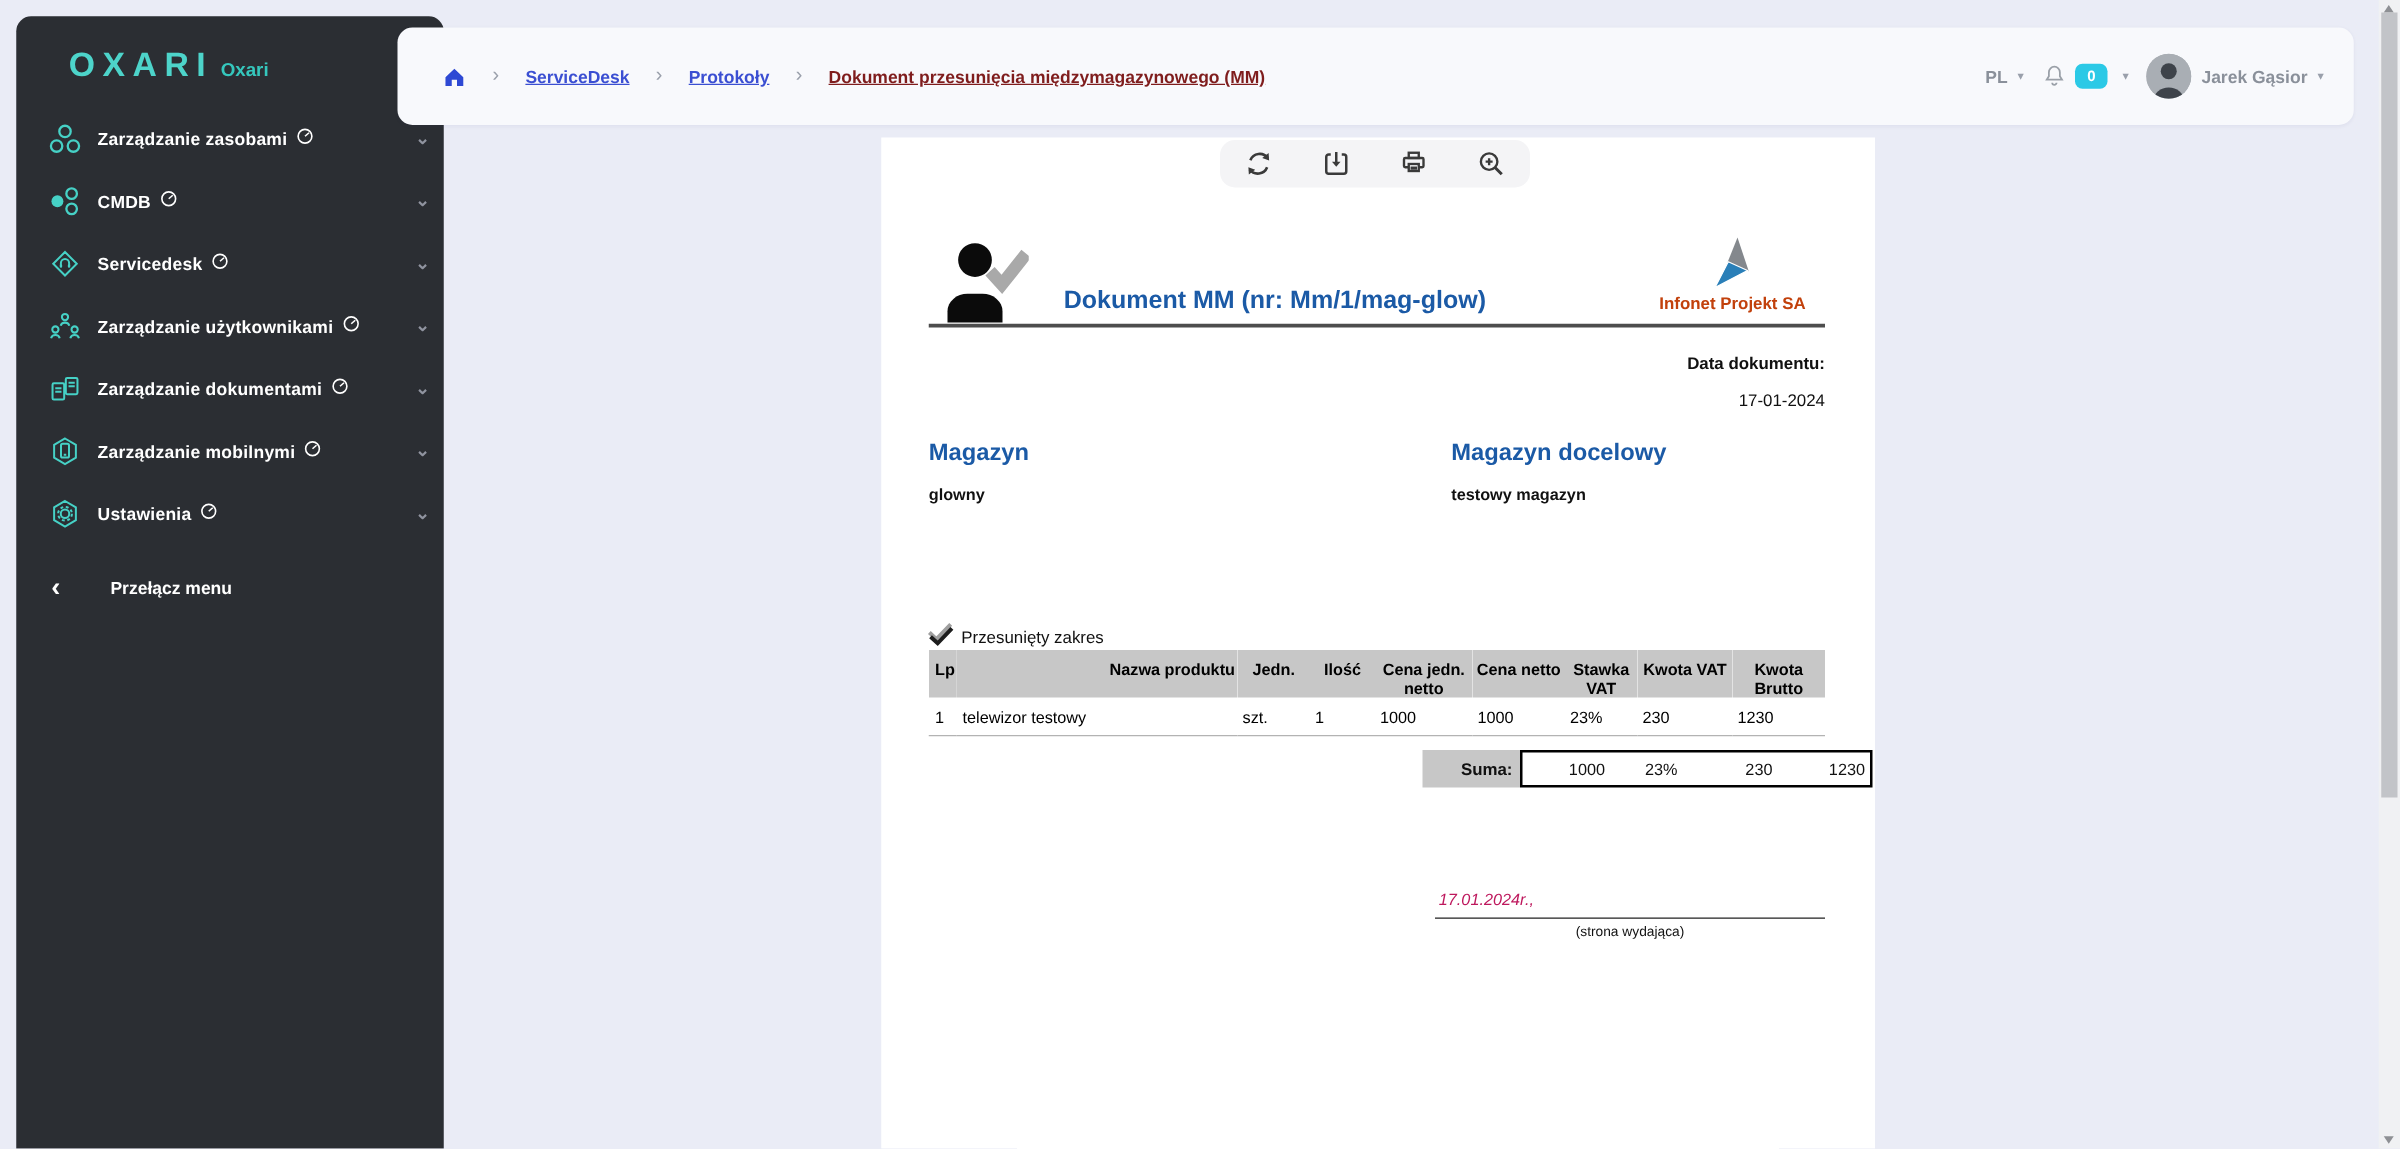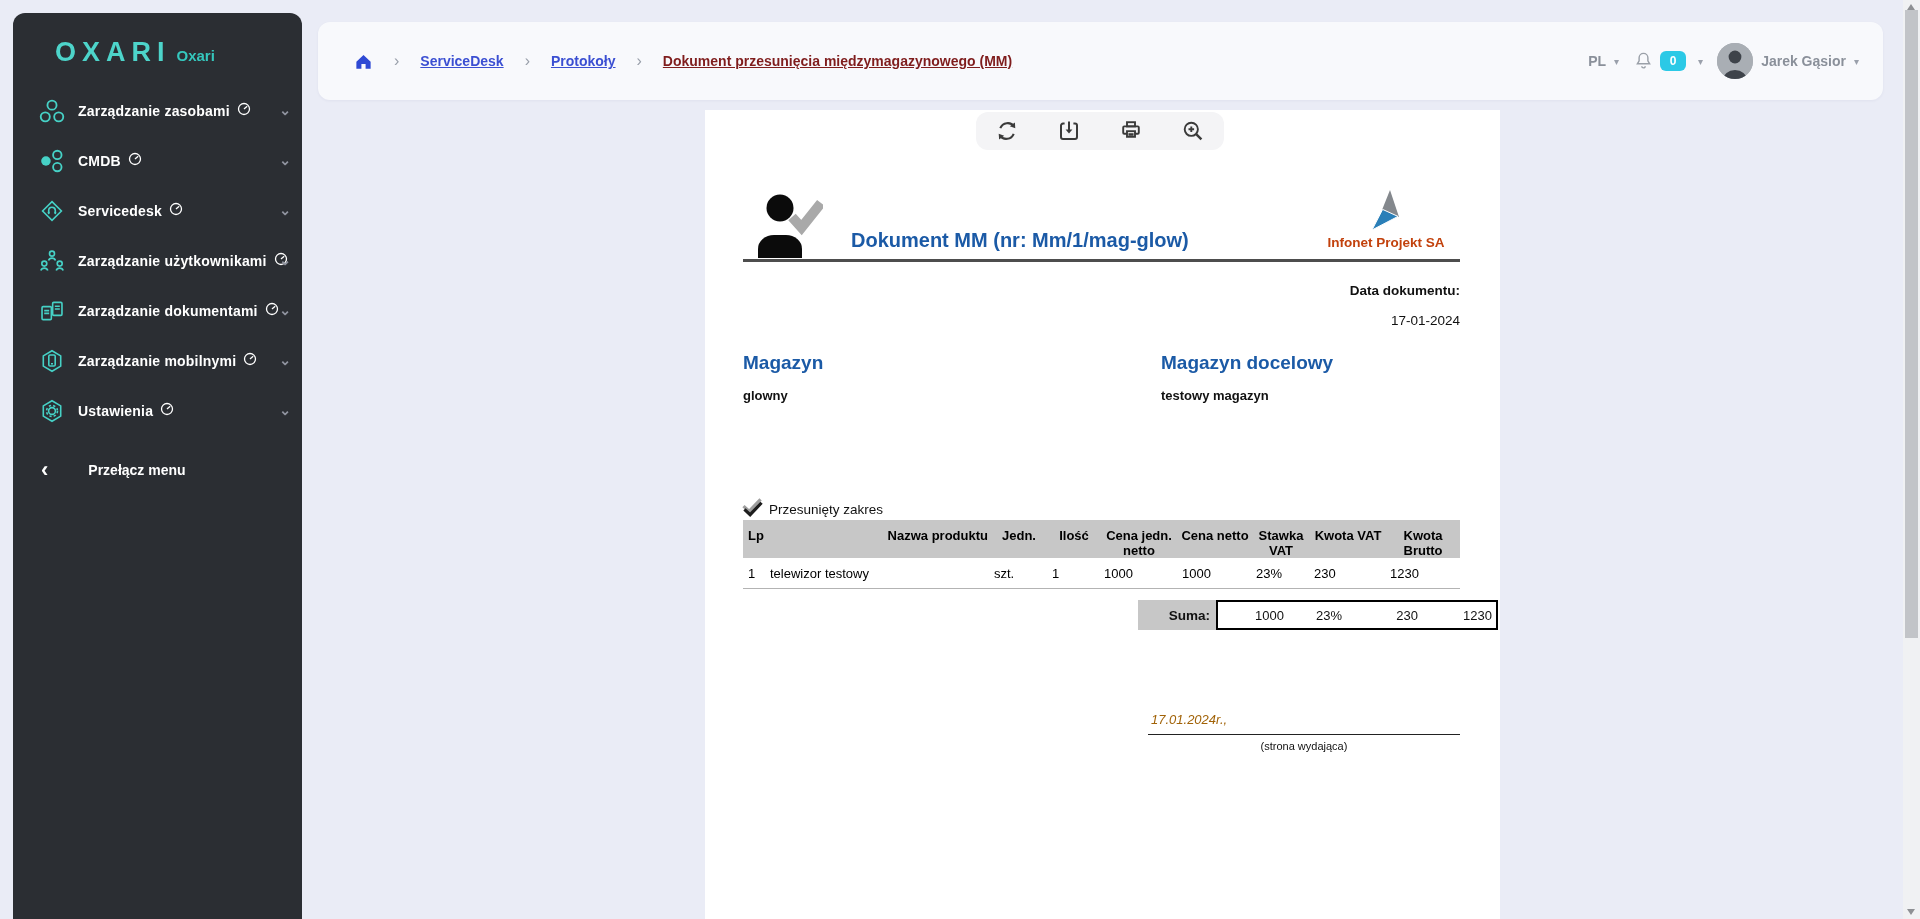--- a/index.html
+++ b/index.html
@@ -1,20 +1,20 @@
 <!DOCTYPE html>
 <html><head>
 <meta charset="utf-8">
 <style>
   html,body{margin:0;padding:0;background:#eaecf6;}
   .screen{position:relative;width:1920px;height:919px;background:#eaecf6;
           font-family:"Liberation Sans",sans-serif;overflow:hidden;}
 
   
-  .sidebar{position:absolute;left:13px;top:13px;width:289px;height:906px;
+  .sidebar{position:absolute;left:13px;top:13px;width:342px;height:906px;
            background:#2b2e33;border-radius:12px 12px 0 0;color:#fff;}
   .logo-row{display:flex;align-items:baseline;padding:26px 0 0 42px;}
   .logo-main{color:#4dd4ca;font-size:27px;font-weight:600;letter-spacing:6px;line-height:1;}
   .logo-sub{color:#35c7bd;font-size:15px;font-weight:700;margin-left:6px;}
   .menu{margin-top:20px;}
   .menu-item{position:relative;display:flex;align-items:center;height:50px;
              padding:0 20px 0 26px;cursor:pointer;text-align:right;}
   .mi-icon{width:26px;height:24px;flex:0 0 26px;margin-right:13px;}
   .mi-label{font-size:14px;font-weight:700;color:#fff;letter-spacing:.2px;white-space:nowrap;}
   .gauge{margin-left:7px;flex:0 0 14px;}
@@ -70,21 +70,21 @@
   .items-table thead th.al{text-align:right;padding-left:5px;}
   .items-table tbody td{height:30px;border-bottom:1px solid #b3b3b3;padding:0 4px;text-align:left;}
   .items-table tbody td.al{text-align:left;padding-left:5px;}
   .sum-row{position:absolute;left:433px;top:490px;display:flex;height:30px;}
   .sum-label{width:78px;background:#c7c7c7;font-weight:700;font-size:13.5px;display:flex;
              align-items:center;justify-content:flex-end;padding-right:6px;box-sizing:border-box;}
   .sum-box{display:flex;border:2px solid #000;box-sizing:border-box;width:282px;}
   .sum-cell{display:flex;align-items:center;justify-content:flex-end;padding-right:4px;
             box-sizing:border-box;font-size:13px;}
   .sc1{width:70px;}.sc2{width:58px;}.sc3{width:76px;}.sc4{width:74px;}
-  .sign-date{position:absolute;left:446px;top:602px;font-size:13px;font-style:italic;color:#a16207;}
+  .sign-date{position:absolute;left:446px;top:602px;font-size:13px;font-style:italic;color:#be185d;}
   .sign-line{position:absolute;left:443px;top:624px;width:312px;height:1px;background:#222;}
   .sign-caption{position:absolute;left:443px;top:630px;width:312px;text-align:center;font-size:11px;}
 
   
   .scrollbar{position:absolute;right:0;top:0;width:17px;height:919px;background:#f0f1f3;}
   .sb-thumb{position:absolute;left:2px;top:10px;width:13px;height:628px;background:#c2c4c8;cursor:pointer;}
   .sb-up,.sb-down{position:absolute;left:4px;width:0;height:0;cursor:pointer;
         border-left:4.5px solid transparent;border-right:4.5px solid transparent;}
   .sb-up{top:4px;border-bottom:6px solid #8e9094;}
   .sb-down{bottom:4px;border-top:6px solid #8e9094;}

